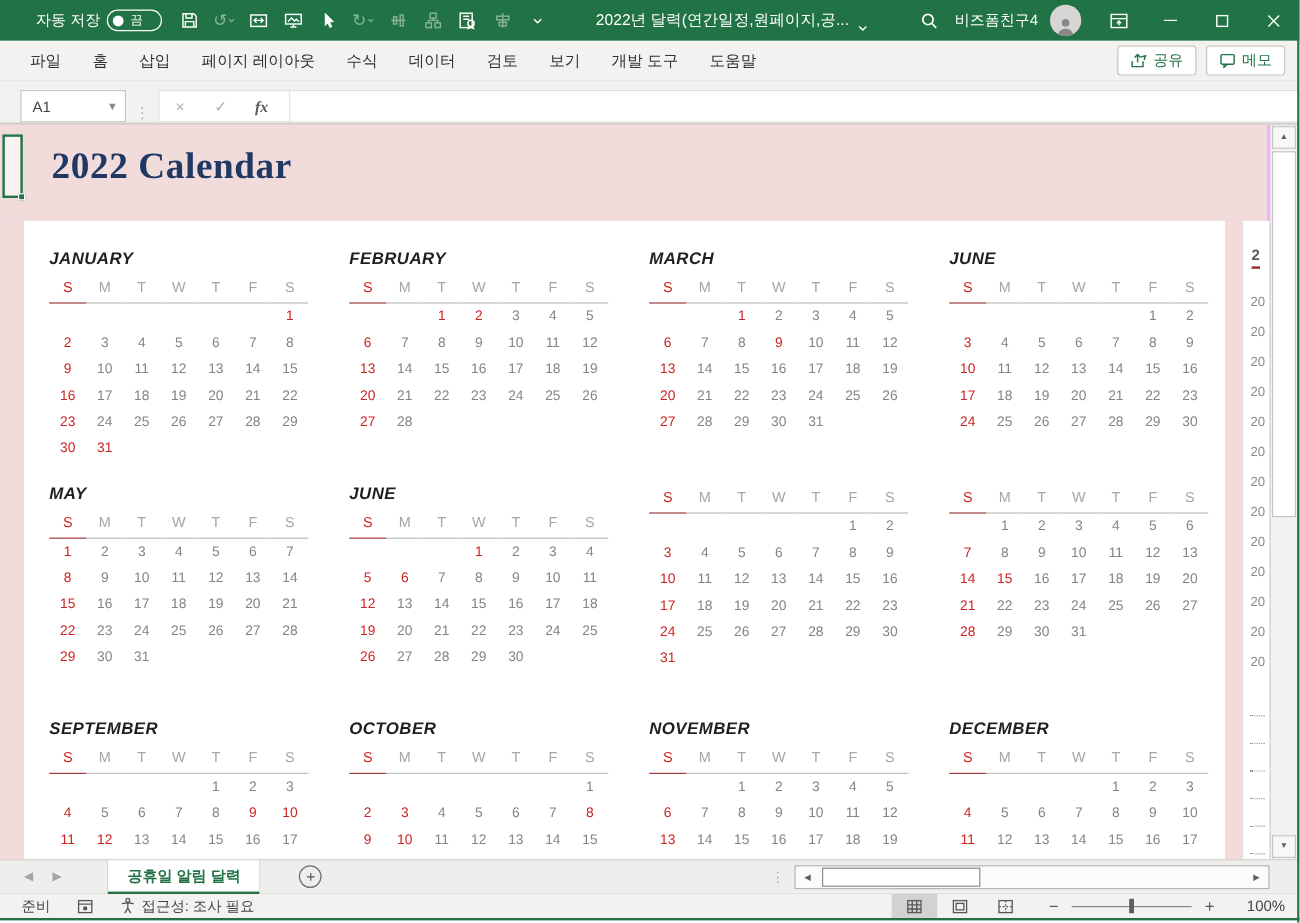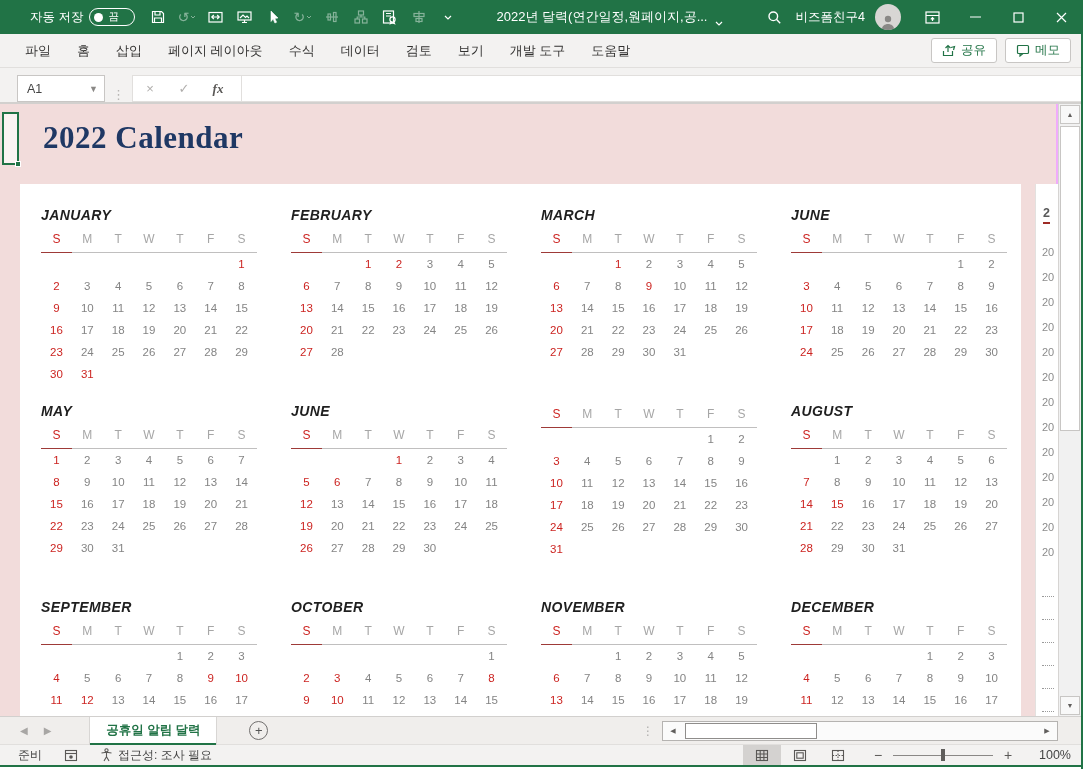--- a/index.html
+++ b/index.html
@@ -703,21 +703,20 @@
             <span class="day red">31</span>
             <span class="day"></span>
             <span class="day"></span>
             <span class="day"></span>
             <span class="day"></span>
             <span class="day"></span>
             <span class="day"></span>
           </div>
         </div>
         <div class="month">
-          <div class="month-title">AUGUST</div>
           <div class="dow-row">
             <span class="dow sun">S</span>
             <span class="dow">M</span>
             <span class="dow">T</span>
             <span class="dow">W</span>
             <span class="dow">T</span>
             <span class="dow">F</span>
             <span class="dow">S</span>
           </div>
           <div class="week-row">

